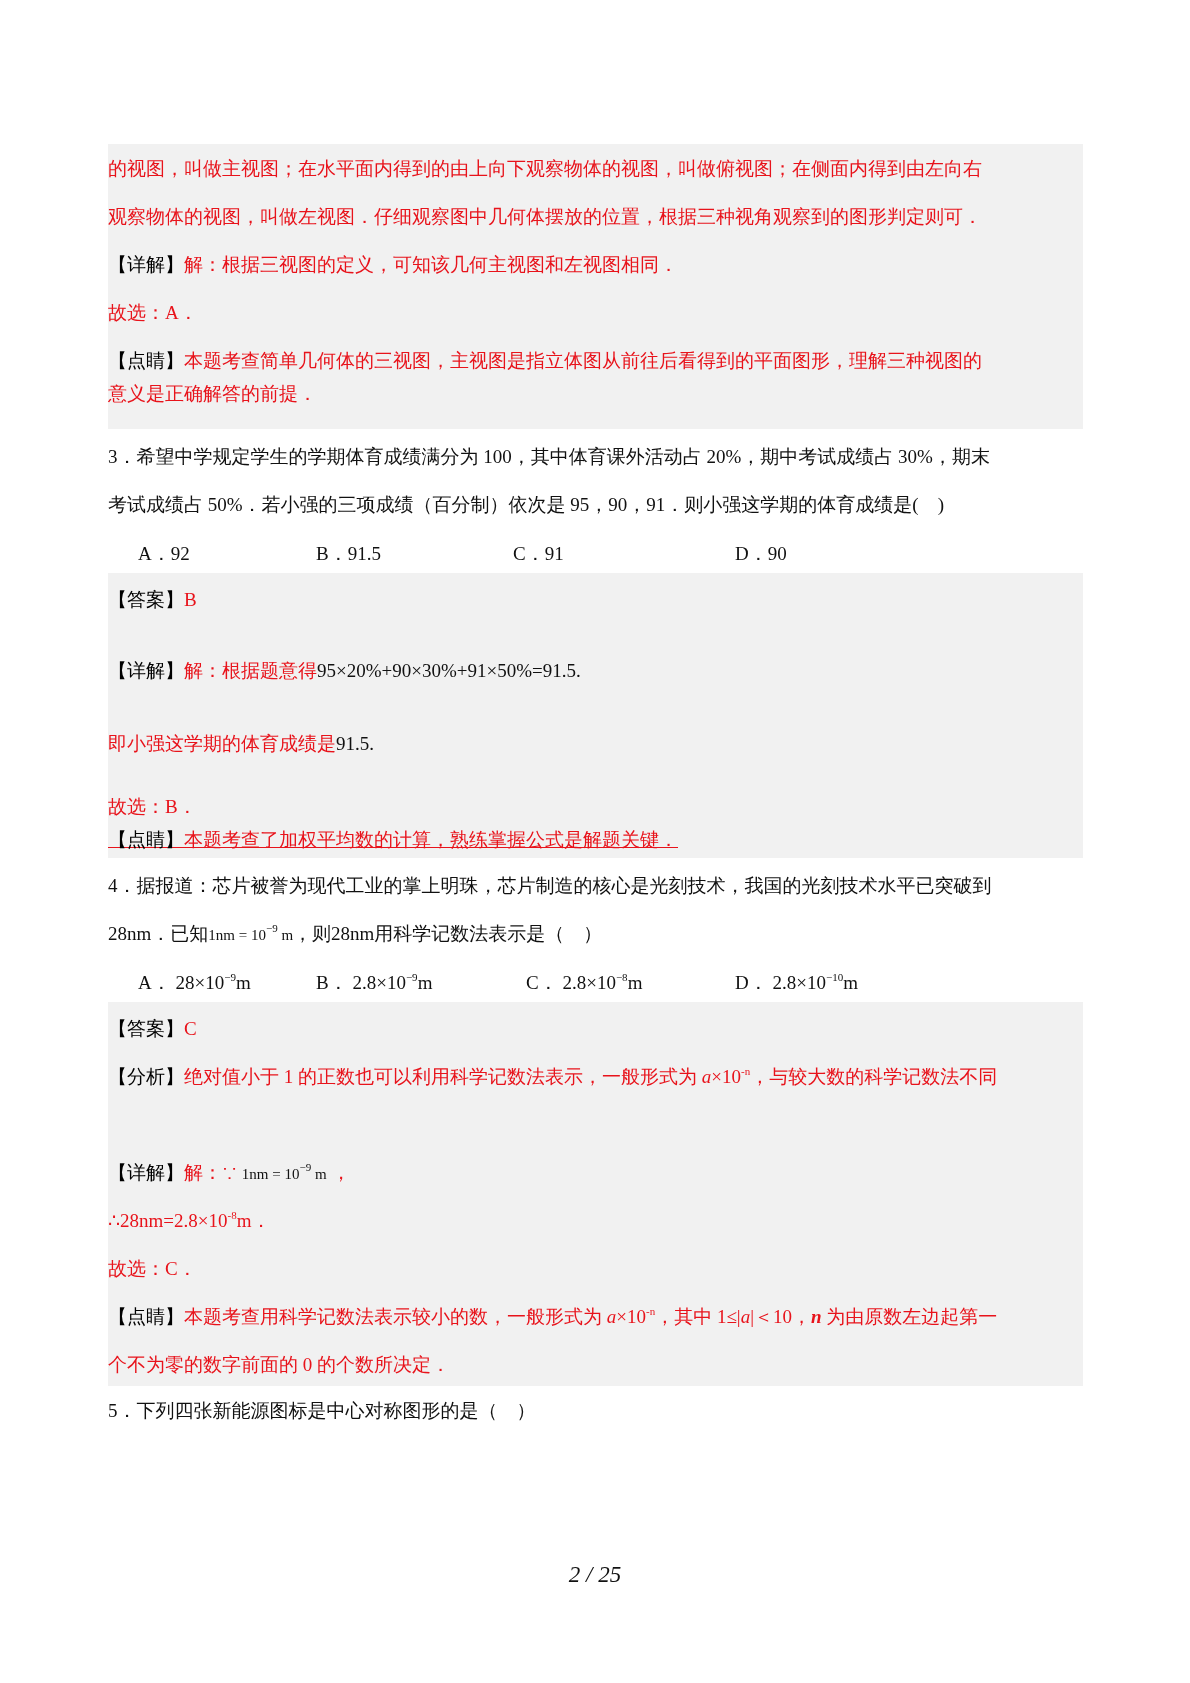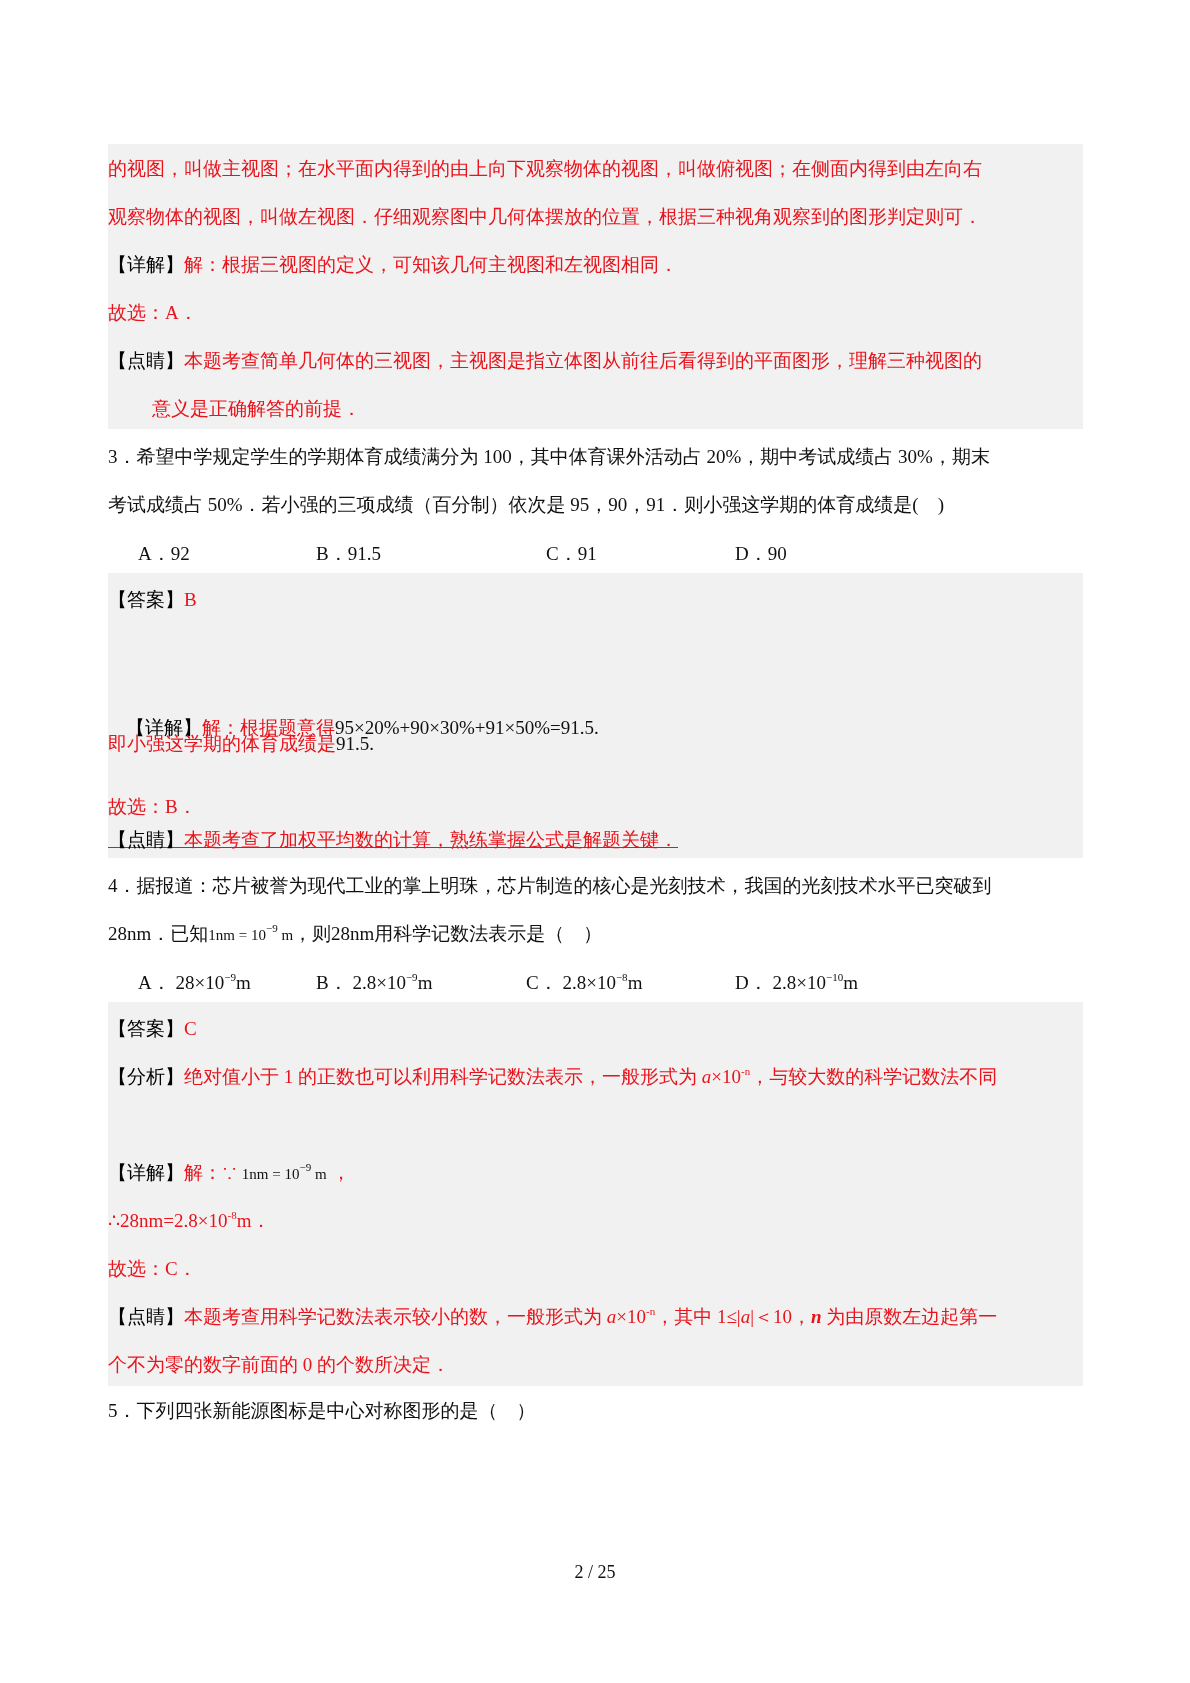--- a/index.html
+++ b/index.html
@@ -8,55 +8,55 @@
   .page { position: absolute; left: 0; top: 0; width: 1190px; height: 1621px; }
   .box { position: absolute; left: 108px; width: 975px; background: #f1f1f1; }
   .line { position: absolute; left: 108px; white-space: nowrap; font-size: 19px; line-height: 26px; }
   .red { color: #e8131b; }
   .blk { color: #111; }
   .tag { color: #000000; }
   .opts { position: absolute; left: 138px; font-size: 19px; line-height: 26px; white-space: nowrap; }
   .opt { position: absolute; top: 0; white-space: nowrap; }
   sup { font-size: 11px; vertical-align: 8px; line-height: 0; }
   .it { font-style: italic; }
-  .footer { position: absolute; top: 1562px; left: 0; width: 1190px; text-align: center; font-size: 18px; color: #111; }
+  .footer { position: absolute; top: 1562px; left: 0; width: 1190px; text-align: center; font-size: 23px; color: #111; font-style: italic; }
 </style>
 </head>
 <body>
 
 <div class="page">
 
   <div class="box" style="top:144px;height:285px;"></div>
   <div class="box" style="top:573px;height:285px;"></div>
   <div class="box" style="top:1002px;height:384px;"></div>
 
   <div class="line red" style="top:156px;">的视图，叫做主视图；在水平面内得到的由上向下观察物体的视图，叫做俯视图；在侧面内得到由左向右</div>
   <div class="line red" style="top:204px;">观察物体的视图，叫做左视图．仔细观察图中几何体摆放的位置，根据三种视角观察到的图形判定则可．</div>
   <div class="line red" style="top:252px;">
     <span class="tag">【详解】</span><span>解：根据三视图的定义，可知该几何主视图和左视图相同．</span>
   </div>
   <div class="line red" style="top:300px;">故选：A．</div>
   <div class="line red" style="top:348px;">
     <span class="tag">【点睛】</span><span>本题考查简单几何体的三视图，主视图是指立体图从前往后看得到的平面图形，理解三种视图的</span>
   </div>
-  <div class="line red" style="top:396px;padding-left:44px;">意义是正确解答的前提．</div>
+  <div class="line red" style="top:381px;">意义是正确解答的前提．</div>
 
   <div class="line blk" style="top:444px;">3．希望中学规定学生的学期体育成绩满分为 100，其中体育课外活动占 20%，期中考试成绩占 30%，期末</div>
   <div class="line blk" style="top:492px;">考试成绩占 50%．若小强的三项成绩（百分制）依次是 95，90，91．则小强这学期的体育成绩是(　)</div>
   <div class="opts blk" style="top:541px;">
     <span class="opt" style="left:0px;">A．92</span>
     <span class="opt" style="left:178px;">B．91.5</span>
-    <span class="opt" style="left:408px;">C．91</span>
+    <span class="opt" style="left:375px;">C．91</span>
     <span class="opt" style="left:597px;">D．90</span>
   </div>
 
   <div class="line red" style="top:587px;">
     <span class="tag">【答案】</span><span>B</span>
   </div>
-  <div class="line red" style="top:715px;margin-left:18px;">
+  <div class="line red" style="top:658px;">
     <span class="tag">【详解】</span><span>解：根据题意得</span><span class="blk">95×20%+90×30%+91×50%=91.5.</span>
   </div>
   <div class="line red" style="top:731px;">
     <span>即小强这学期的体育成绩是</span><span class="blk">91.5.</span>
   </div>
   <div class="line red" style="top:794px;">故选：B．</div>
   <div class="line red" style="top:827px;text-decoration:underline;">
     <span class="tag">【点睛】</span><span>本题考查了加权平均数的计算，熟练掌握公式是解题关键．</span>
   </div>
 

